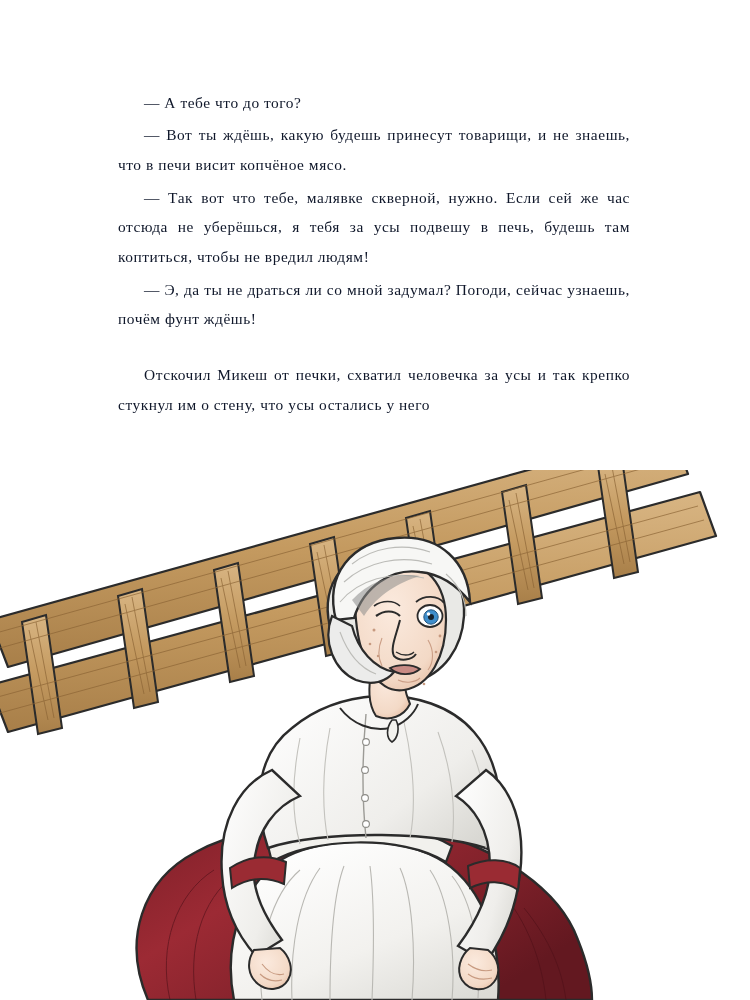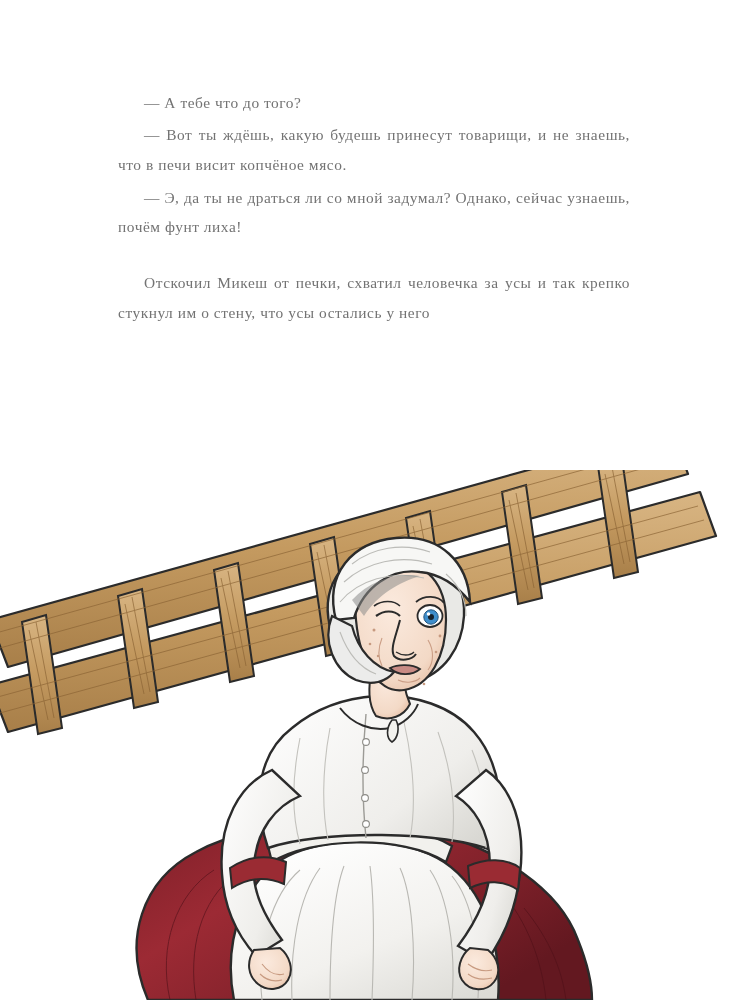--- a/index.html
+++ b/index.html
@@ -21,21 +21,21 @@
     position: absolute;
     left: 118px;
     top: 88px;
     width: 512px;
   }
   .para {
     margin: 0 0 0.18em 0;
     font-family: "Liberation Serif", serif;
     font-size: 15.4px;
     line-height: 1.93;
-    color: #737373;
+    color: #0f172a;
     letter-spacing: 0.55px;
     text-align: justify;
     text-indent: 26px;
     -webkit-font-smoothing: antialiased;
   }
   .para:last-child { margin-bottom: 0; margin-top: 26px; }
 
   
   #illustration {
     position: absolute;
@@ -47,21 +47,22 @@
   #illustration svg { display: block; }
 </style>
 </head>
 <body>
 
 <div id="page">
 
   <div id="text-block">
     <p class="para">— А тебе что до того?</p>
     <p class="para">— Вот ты ждёшь, какую будешь принесут товарищи, и не знаешь, что в печи висит копчёное мясо.</p>
-    <p class="para">— Э, да ты не драться ли со мной задумал? Однако, сейчас узнаешь, почём фунт лиха!</p>
+    <p class="para">— Так вот что тебе, малявке скверной, нужно. Если сей же час отсюда не уберёшься, я тебя за усы подвешу в печь, будешь там коптиться, чтобы не вредил людям!</p>
+    <p class="para">— Э, да ты не драться ли со мной задумал? Погоди, сейчас узнаешь, почём фунт ждёшь!</p>
     <p class="para">Отскочил Микеш от печки, схватил человечка за усы и так крепко стукнул им о стену, что усы остались у него</p>
   </div>
 
   <div id="illustration">
     <svg width="750" height="530" viewBox="0 0 750 530" xmlns="http://www.w3.org/2000/svg">
       <defs>
         <linearGradient id="woodGrad" x1="0" y1="0" x2="0" y2="1">
           <stop offset="0%" stop-color="#d8b583"></stop>
           <stop offset="50%" stop-color="#c49a60"></stop>
           <stop offset="100%" stop-color="#a87f49"></stop>

